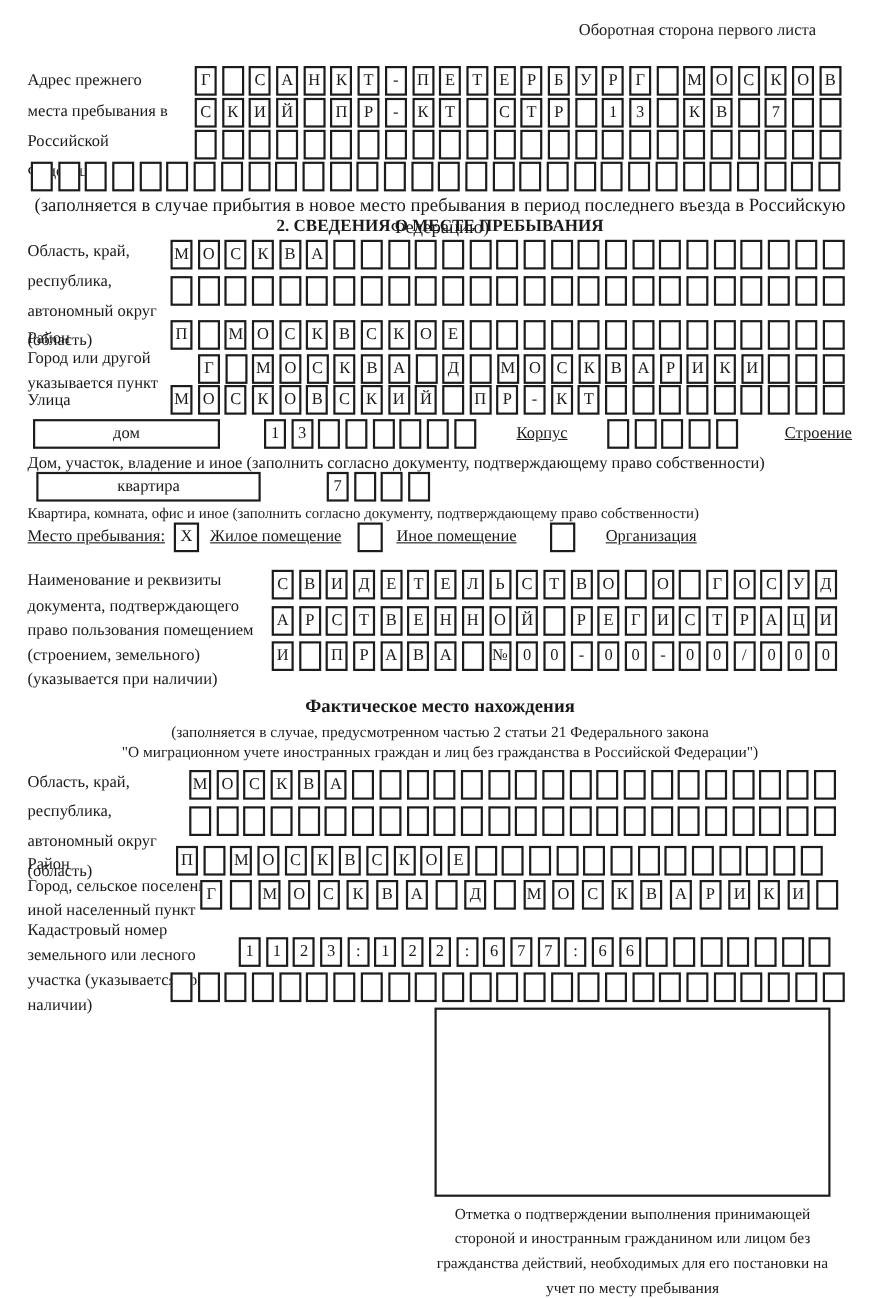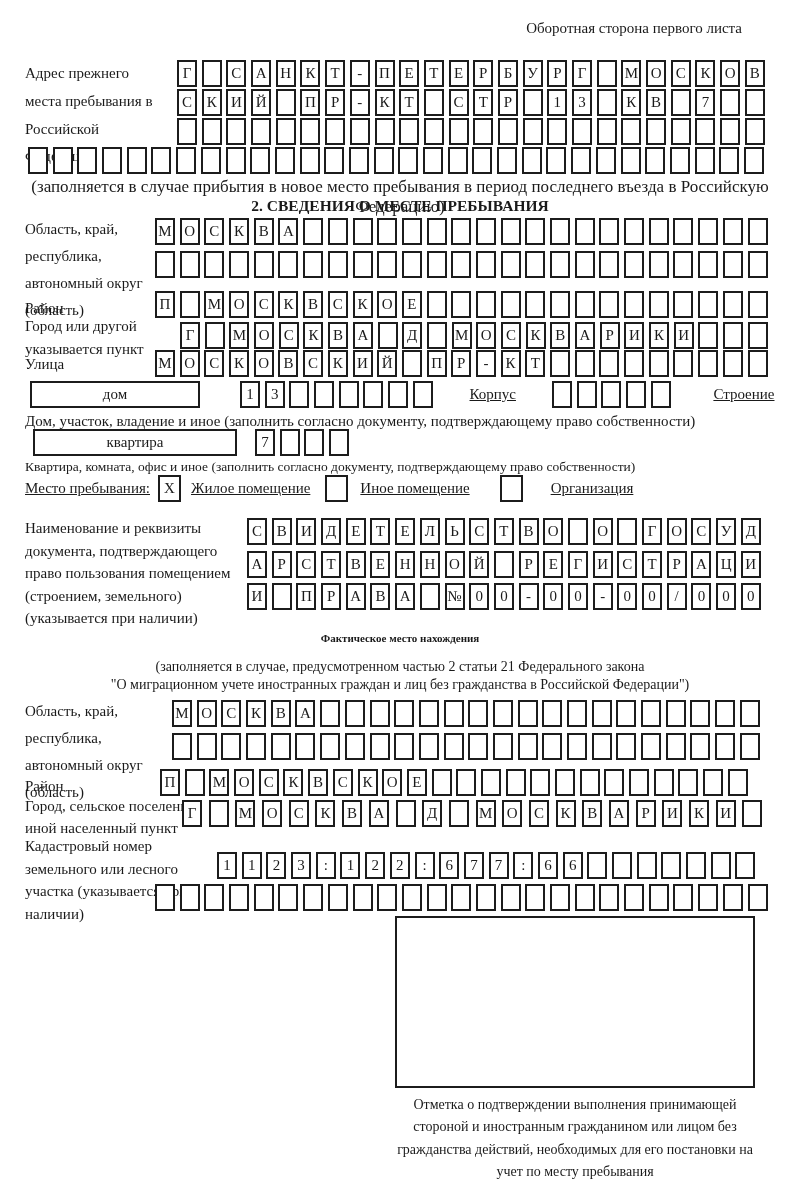--- a/index.html
+++ b/index.html
@@ -323,21 +323,21 @@
     <div class="inlbl" style="margin-left:10px;">Строение</div>
     <div class="cellrow inl">
         <span class="cell">1</span>
         <span class="cell"></span>
         <span class="cell"></span>
         <span class="cell"></span>
       </div>
   </div>
   <div class="lbl note-sm" style="left:25px;top:410px;width:760px;font-size:15px;">Дом, участок, владение и иное (заполнить согласно документу, подтверждающему право собственности)</div>
 
-  <div class="hrow" style="left:33px;top:429px;">
+  <div class="hrow" style="left:33px;top:429px;gap:42px;">
     <div class="widebox" style="width:204px;margin-right:18px;">квартира</div>
     <div class="cellrow inl">
         <span class="cell">7</span>
         <span class="cell"></span>
         <span class="cell"></span>
         <span class="cell"></span>
       </div>
   </div>
   <div class="lbl note-sm" style="left:25px;top:457px;width:760px;font-size:13.5px;">Квартира, комната, офис и иное (заполнить согласно документу, подтверждающему право собственности)</div>
 
@@ -415,21 +415,21 @@
       <span class="cell">0</span>
       <span class="cell">-</span>
       <span class="cell">0</span>
       <span class="cell">0</span>
       <span class="cell">/</span>
       <span class="cell">0</span>
       <span class="cell">0</span>
       <span class="cell">0</span>
     </div>
 
-  <div class="heading" style="top:632px;font-size:11px;">Фактическое место нахождения</div>
+  <div class="heading" style="top:632px;font-size:17px;">Фактическое место нахождения</div>
   <div class="caption" style="top:659px;font-size:14px;">(заполняется в случае, предусмотренном частью 2 статьи 21 Федерального закона</div>
   <div class="caption" style="top:677px;font-size:14px;">"О миграционном учете иностранных граждан и лиц без гражданства в Российской Федерации")</div>
 
   <div class="lbl lh-mid" style="left:25px;top:698px;width:150px;">Область, край, республика, автономный округ (область)</div>
   <div class="cellrow" style="left:172px;top:700px;">
       <span class="cell">М</span>
       <span class="cell">О</span>
       <span class="cell">С</span>
       <span class="cell">К</span>
       <span class="cell">В</span>

